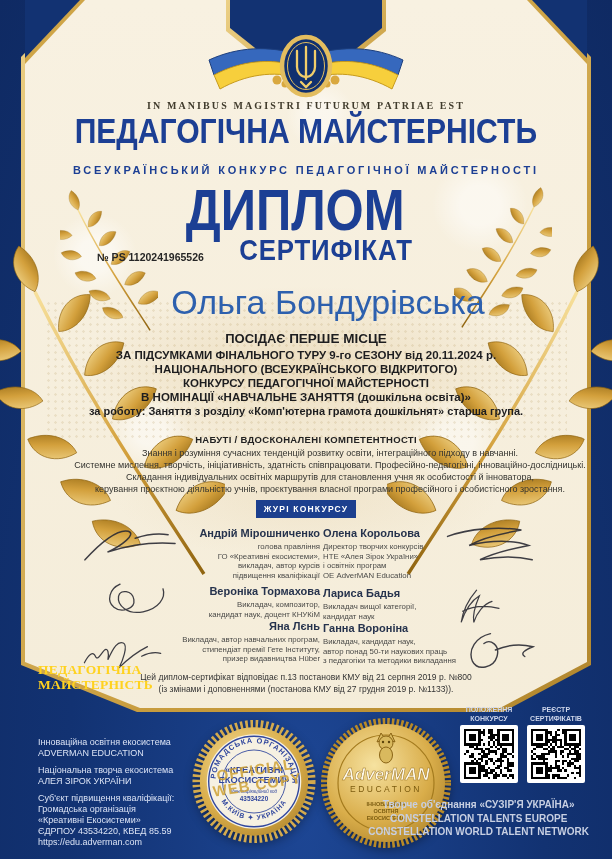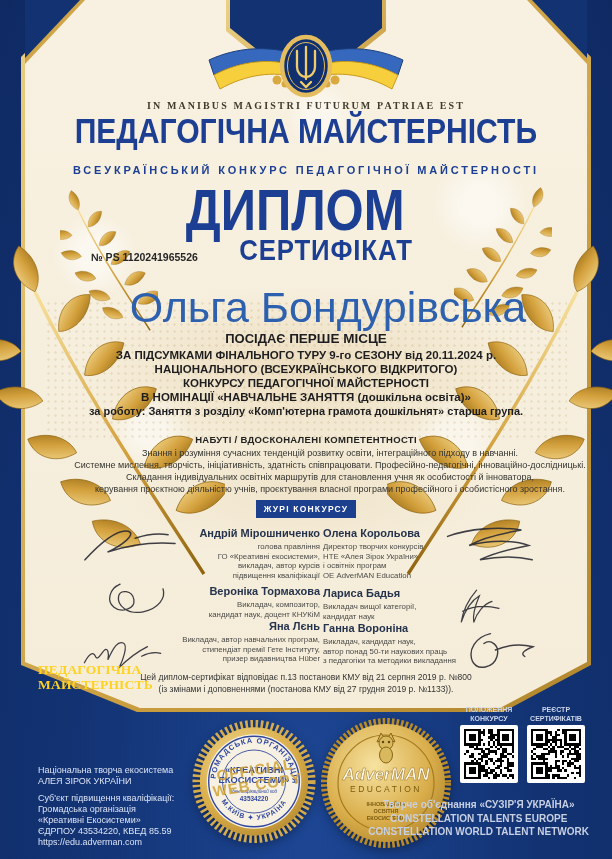--- a/index.html
+++ b/index.html
@@ -39,23 +39,23 @@
 
   .emblem{left:205px;top:34px;width:202px;height:68px;}
 
   .motto{top:100px;font-family:"Liberation Serif",serif;font-weight:bold;font-size:10px;
     letter-spacing:2.1px;color:#403b2c;}
   .title{top:112px;font-size:35px;font-weight:bold;color:#1c3f94;line-height:38px;}
   .condense{display:inline-block;transform:scaleX(.86);transform-origin:center;white-space:nowrap;}
   .subtitle{top:164px;font-size:11px;font-weight:bold;letter-spacing:2.8px;color:#1c3f94;}
   .word-main{top:182px;left:-22px;right:0;text-align:center;font-size:57px;font-weight:bold;color:#1c3f94;line-height:56px;}
   .word-sub{top:233px;left:40px;right:0;text-align:center;font-size:30px;font-weight:bold;color:#1c3f94;letter-spacing:1px;}
-  .cert-number{left:91px;top:251px;font-size:10.5px;font-weight:600;color:#262626;}
+  .cert-number{left:97px;top:251px;font-size:10.5px;font-weight:600;color:#262626;}
   .certifies{top:266px;font-size:9.5px;font-weight:bold;letter-spacing:1.6px;color:#222;}
-  .recipient{top:283px;font-size:43px;color:#2d60ae;padding-left:44px;}
+  .recipient{top:283px;font-size:34px;color:#2d60ae;padding-left:44px;}
   .award-line{top:331px;font-size:13px;color:#1d1d1f;font-weight:600;}
   .award-line b{font-weight:bold;font-size:13.5px;}
   .bl{font-size:11.5px;color:#1d1d1f;font-weight:600;}
   .l1{top:349px;}.l2{top:363px;}.l3{top:377px;font-weight:bold;}.l4{top:391px;}.l5{top:405px;font-size:11px;}
 
   .comp-title{top:434px;font-size:9.5px;font-weight:bold;color:#222;letter-spacing:.3px;}
   .cline{font-size:9px;color:#33332f;padding-left:48px;}
   .c1{top:448px;}.c2{top:460px;}.c3{top:472px;}.c4{top:484px;}
 
   .jury-btn{top:500px;left:50%;transform:translateX(-50%);width:100px;height:18px;background:#1c3f8e;
@@ -278,20 +278,22 @@
     </svg>
   <svg class="sig sg6" viewBox="0 0 120 60">
     <path d="M52 10 C34 14 24 30 30 44 C36 56 56 52 60 38 C64 24 52 16 44 22 M58 30 C72 24 88 22 104 26 C94 30 88 34 94 38"></path>
     </svg>
 
   <div class="abs ctr legal">Цей диплом-сертифікат відповідає п.13 постанови КМУ від 21 серпня 2019 р. №800
 (із змінами і доповненнями (постанова КМУ від 27 грудня 2019 р. №1133)).</div>
 
   <div class="abs f-heading">ПЕДАГОГІЧНА
 МАЙСТЕРНІСТЬ</div>
+  <div class="abs f-block fb1">Інноваційна освітня екосистема
+ADVERMAN EDUCATION</div>
   <div class="abs f-block fb2">Національна творча екосистема
 АЛЕЯ ЗІРОК УКРАЇНИ</div>
   <div class="abs f-block fb3">Суб'єкт підвищення кваліфікації:
 Громадська організація
 «Креативні Екосистеми»
 ЄДРПОУ 43534220, КВЕД 85.59
 https://edu.adverman.com</div>
 
   <svg class="abs stamp" viewBox="0 0 130 130">
     <circle cx="65" cy="65" r="56" fill="none" stroke="#d4ab4e" stroke-width="13" stroke-dasharray="2.5 2.5"></circle>

